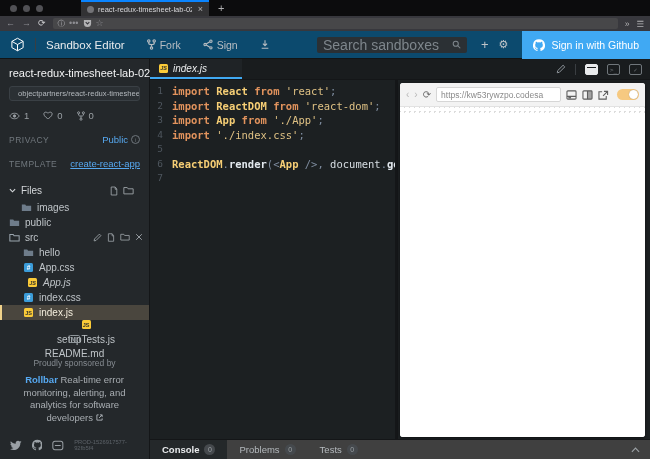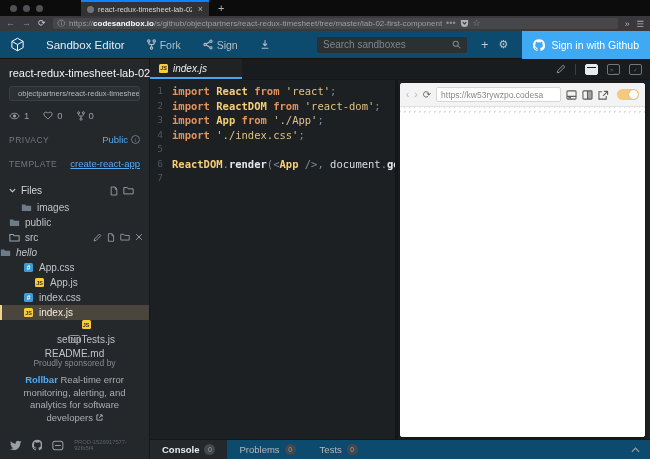--- a/index.html
+++ b/index.html
@@ -32,21 +32,21 @@
     border-bottom:1px solid #121415; flex:0 0 auto; }
   .cs-logo { color:#fff; display:flex; align-items:center; }
   .cs-div { width:1px; height:14px; background:#3a3e42; margin:0 10px; }
   .cs-title { color:#e8eaec; font-size:11.5px; }
   .hbtn { display:flex; align-items:center; gap:4px; color:#b8bdc2; font-size:10.5px; margin-left:22px; }
   .hbtn svg, .hbtn span.g { color:#b8bdc2; }
   .cs-spacer { flex:1; }
   .cs-search { width:150px; height:16px; background:#2b3034; border-radius:2px; display:flex; align-items:center;
     padding:0 6px; gap:4px; }
   .cs-search input { flex:1; background:transparent; border:none; outline:none; color:#aeb3b8;
-    font-size:10px; font-family:"Liberation Sans",sans-serif; width:100px; }
+    font-size:14px; font-family:"Liberation Sans",sans-serif; width:100px; }
   .cs-search input::placeholder { color:#7e868c; }
   .cs-plus { color:#c0c4c8; font-size:13px; margin:0 10px 0 14px; }
   .cs-gear { color:#c0c4c8; font-size:11px; margin-right:14px; }
   .cs-signin { height:28px; background:#40a9f3; color:#fff; display:flex; align-items:center; gap:6px;
     padding:0 11px; font-size:10.5px; }
 
   
   .main { flex:1; display:flex; min-height:0; }
 
   
@@ -123,21 +123,21 @@
   .purl span { font-size:8.5px; color:#8a8a8a; white-space:nowrap; }
   .picons { display:flex; align-items:center; gap:5px; color:#5e5e5e; }
   .ptoggle { width:22px; height:11px; background:#f6c981; border-radius:6px; position:relative; margin-left:3px; }
   .ptoggle .knob { position:absolute; right:1px; top:1px; width:9px; height:9px; background:#fff; border-radius:50%;
     box-shadow:0 0 1px rgba(0,0,0,.4); }
   .pdots { height:9px; background-image:radial-gradient(#dcdcdc 1px, transparent 1px); background-size:5px 5px;
     background-position:2px 2px; flex:0 0 auto; }
   .pbody { flex:1; background:#fff; }
 
   
-  .statusbar { height:20px; background:#0c4a6e; border-top:1px solid #141618; display:flex; align-items:stretch; flex:0 0 auto; }
+  .statusbar { height:20px; background:#404040; border-top:1px solid #141618; display:flex; align-items:stretch; flex:0 0 auto; }
   .stab { display:flex; align-items:center; gap:5px; padding:0 12px; font-size:9.5px; color:#b4b9bd; }
   .stab.active { background:#24282a; color:#e8eaec; font-weight:bold; }
   .scount { width:11px; height:11px; border-radius:50%; background:#45494d; color:#9aa0a4; font-size:7px;
     display:flex; align-items:center; justify-content:center; font-weight:normal; }
   .s-sp { flex:1; }
   .s-chev { display:flex; align-items:center; padding-right:10px; color:#9aa0a4; }
 
   svg { display:block; }
 </style>
 </head>
@@ -158,21 +158,20 @@
     </div>
     <div class="ff-newtab">+</div>
   </div>
 
   <div class="ff-navbar">
     <span class="ff-btn">←</span>
     <span class="ff-btn">→</span>
     <span class="ff-btn light">⟳</span>
     <div class="ff-urlfield">
       <span class="info">ⓘ</span>
-      <span class="url-text"><span>https://</span><b>codesandbox.io</b><span>/s/github/objectpartners/react-redux-timesheet/tree/master/lab-02-first-component</span></span>
       <span class="ff-btn">•••</span>
       <span>
         <svg width="9" height="9" viewBox="0 0 10 10">
             <path d="M1 1h8v4a4 4 0 0 1-8 0z" fill="#b1b1b3"></path>
             <path d="M3 3.5l2 2 2-2" stroke="#38383d" stroke-width="1.2" fill="none"></path>
           </svg>
       </span>
       <span class="ff-btn">☆</span>
     </div>
     <div class="ff-right">
@@ -325,35 +324,35 @@
                 <path d="M6.5 1v2.8h2"></path>
               </svg>
               <svg width="10" height="8" viewBox="0 0 13 10" fill="none" stroke="#9aa0a5" stroke-width="1.1">
                 <path d="M1 1.5h4l1 1.5h6v6H1z"></path>
               </svg>
               <svg width="8" height="8" viewBox="0 0 10 10" fill="none" stroke="#9aa0a5" stroke-width="1.2">
                 <path d="M1.5 1.5l7 7M8.5 1.5l-7 7"></path>
               </svg>
             </span>
           </div>
-          <div class="trow" style=" font-style: italic;">
+          <div class="trow" style="padding-left: 23px;">
             <span class="fico">
               <svg width="11" height="9" viewBox="0 0 13 10" fill="#6e7c8a">
                 <path d="M1 1.5h4l1 1.5h6v6H1z"></path>
               </svg>
             </span>
             <span>hello</span>
           </div>
           <div class="trow" style="padding-left: 23px;">
             <span class="fico">
               <span class="badge-css">#</span>
             </span>
             <span>App.css</span>
           </div>
-          <div class="trow" style="padding-left: 34px;">
+          <div class="trow" style="padding-left: 27px; font-style: italic;">
             <span class="fico">
               <span class="badge-js">JS</span>
             </span>
             <span>App.js</span>
           </div>
           <div class="trow" style="padding-left: 23px;">
             <span class="fico">
               <span class="badge-css">#</span>
             </span>
             <span>index.css</span>

